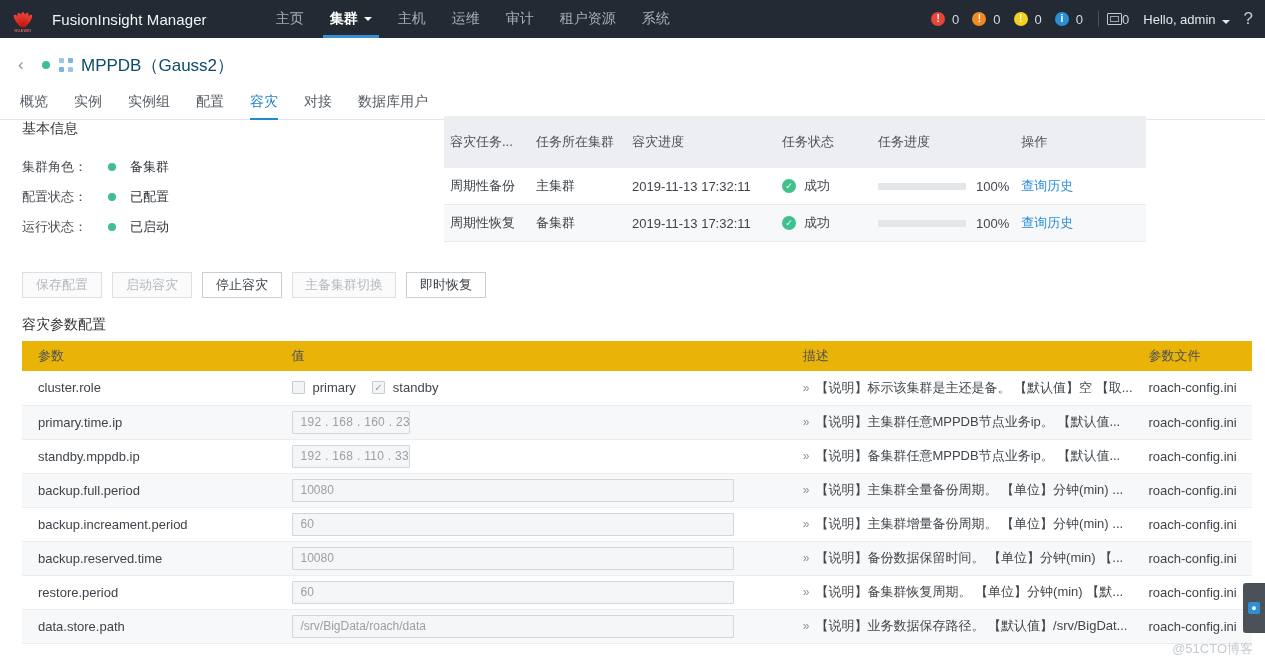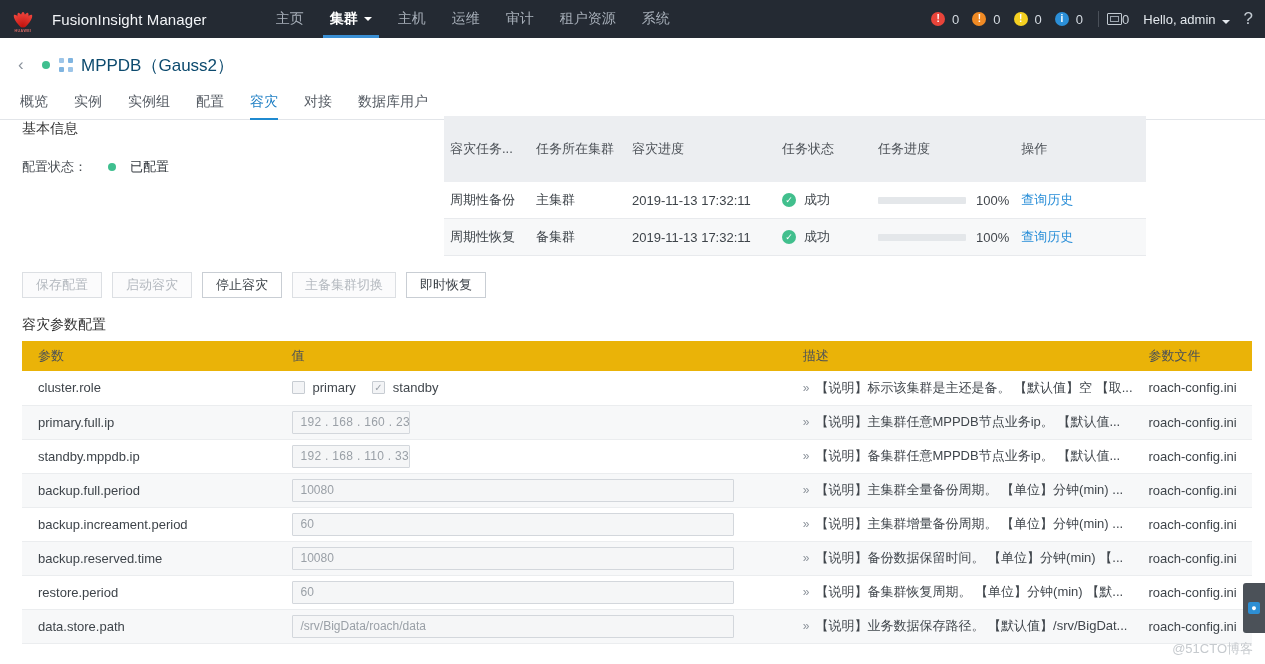--- a/index.html
+++ b/index.html
@@ -117,21 +117,21 @@
   .info-dot { width: 8px; height: 8px; border-radius: 50%; background: #3fbf8f; margin: 0 14px 0 2px; }
   .info-val { color: #33383e; white-space: nowrap; }
 
   
   .task-table {
     position: absolute; left: 444px; top: -4px; width: 702px;
     font-size: 13px; border-collapse: collapse;
   }
   .task-table th {
     background: #eceef1; color: #4c5157; font-weight: normal;
-    text-align: left; padding: 24px 6px; height: 26px; white-space: nowrap;
+    text-align: left; padding: 17px 6px; height: 26px; white-space: nowrap;
   }
   .task-table td {
     padding: 9px 6px; color: #3e444a; border-bottom: 1px solid #e8eaed;
     background: #fff; white-space: nowrap; height: 35px;
   }
   .task-table tr.alt td { background: #f7f8f9; }
   .ok-badge { display: flex; align-items: center; }
   .ok-circle {
     width: 14px; height: 14px; border-radius: 50%; background: #41bf8d;
     color: #fff; font-size: 9px; display: flex; align-items: center;
@@ -292,23 +292,33 @@
       <div class="tab"><span>数据库用户</span></div>
     </div>
 </div>
 
 <div class="content" style="height:540px;">
 
   <div class="basic-info">
     <div class="section-title">基本信息</div>
     <div id="basic-rows">
         <div class="info-row">
+          <span class="info-label">集群角色：</span>
+          <span class="info-dot" style="background:#3fbf8f"></span>
+          <span class="info-val">备集群</span>
+        </div>
+        <div class="info-row">
           <span class="info-label">配置状态：</span>
           <span class="info-dot" style="background:#3fbf8f"></span>
           <span class="info-val">已配置</span>
+        </div>
+        <div class="info-row">
+          <span class="info-label">运行状态：</span>
+          <span class="info-dot" style="background:#3fbf8f"></span>
+          <span class="info-val">已启动</span>
         </div>
       </div>
   </div>
 
   <table class="task-table">
     <thead>
         <tr id="task-head">
           <th style="width:86px">容灾任务...</th>
           <th style="width:96px">任务所在集群</th>
           <th style="width:150px">容灾进度</th>
@@ -384,21 +394,21 @@
               <span class="cb"></span>
               <span class="cb-label">primary</span>
               <span class="cb">✓</span>
               <span class="cb-label">standby</span>
             </span>
           </td>
           <td class="col-desc"><span class="chev">»</span><span class="desc-cell">【说明】标示该集群是主还是备。 【默认值】空 【取...</span></td>
           <td class="col-file">roach-config.ini</td>
         </tr>
         <tr class="alt">
-          <td class="col-param">primary.full.ip</td>
+          <td class="col-param">primary.time.ip</td>
           <td class="col-value">
             <span class="inp ip">192 . 168 . 160 . 23</span>
           </td>
           <td class="col-desc"><span class="chev">»</span><span class="desc-cell">【说明】主集群任意MPPDB节点业务ip。 【默认值...</span></td>
           <td class="col-file">roach-config.ini</td>
         </tr>
         <tr class="">
           <td class="col-param">standby.mppdb.ip</td>
           <td class="col-value">
             <span class="inp ip">192 . 168 . 110 . 33</span>

